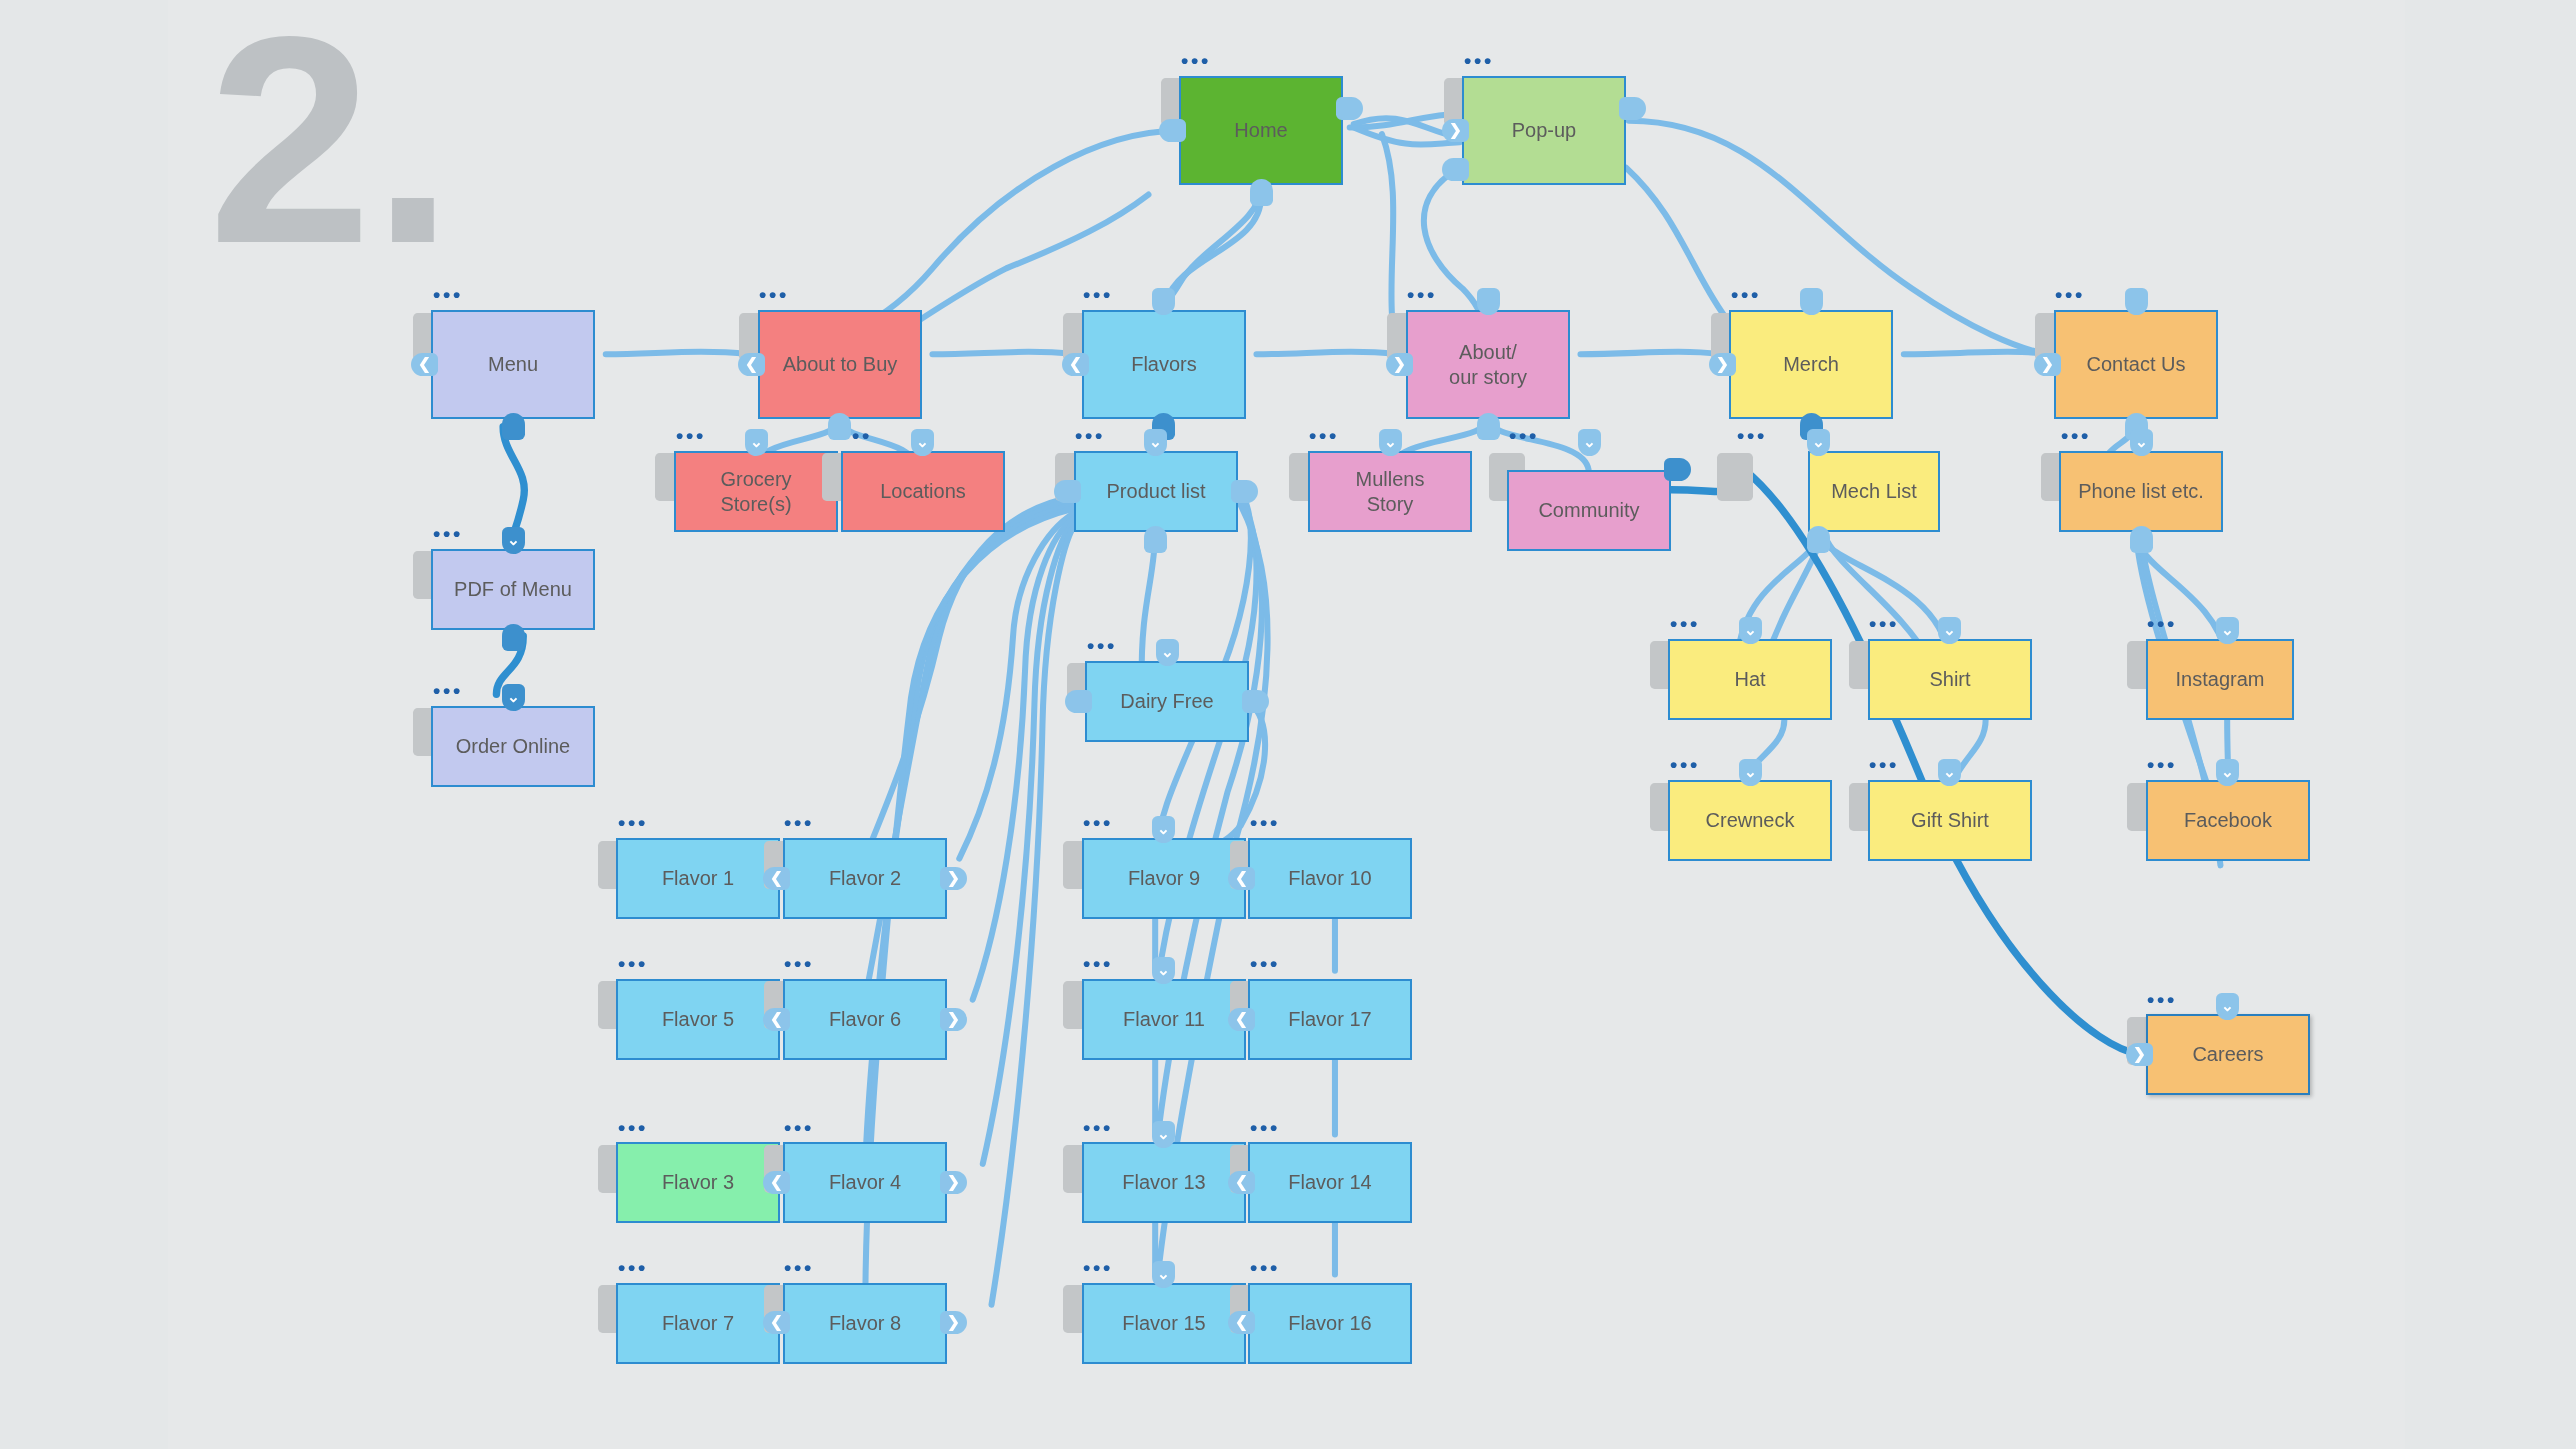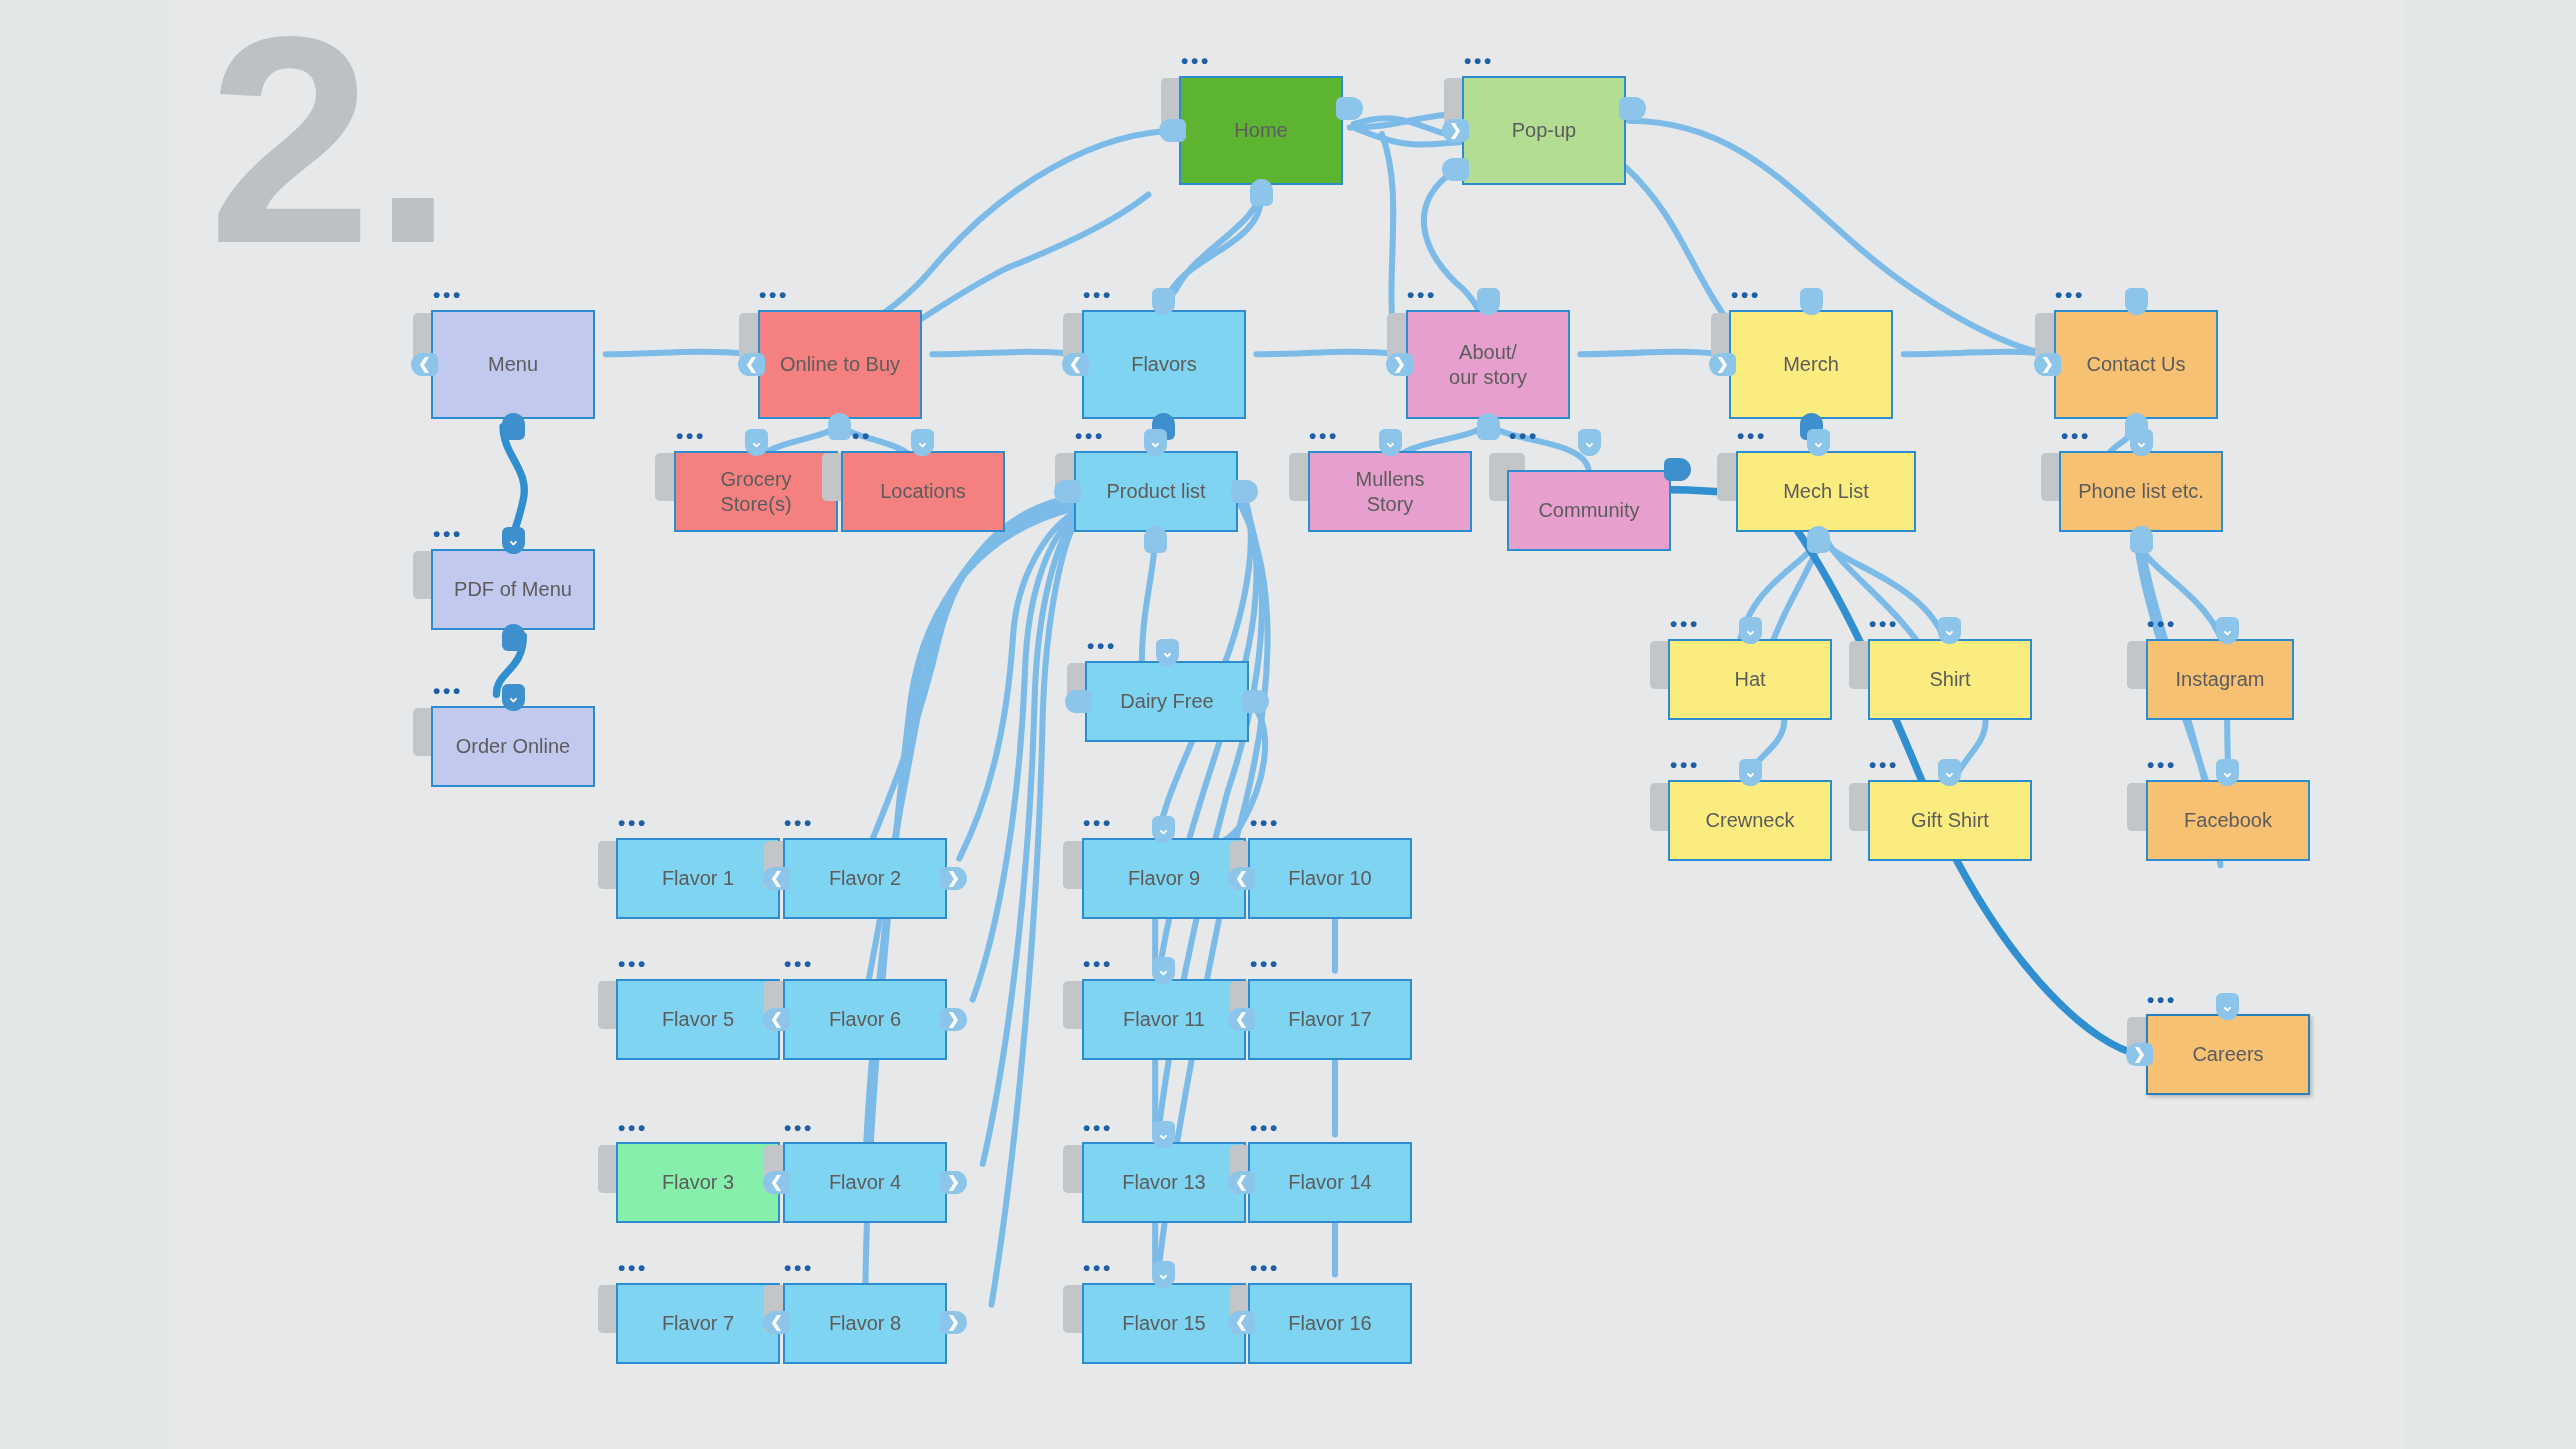--- a/index.html
+++ b/index.html
@@ -151,21 +151,21 @@
         <span style="white-space: pre-line; pointer-events: none;">Pop-up</span>
       </div>
       <div class="tab" style="left: 413px; top: 313px; width: 36px; height: 48px;"></div>
       <div class="dots" style="left: 433px; top: 295px;">•••</div>
       <div class="node" style="left: 431px; top: 310px; width: 164px; height: 109px; background: rgb(194, 201, 239);">
         <span style="white-space: pre-line; pointer-events: none;">Menu</span>
       </div>
       <div class="tab" style="left: 739px; top: 313px; width: 36px; height: 48px;"></div>
       <div class="dots" style="left: 759px; top: 295px;">•••</div>
       <div class="node" style="left: 758px; top: 310px; width: 164px; height: 109px; background: rgb(244, 128, 128);">
-        <span style="white-space: pre-line; pointer-events: none;">Online to Buy</span>
+        <span style="white-space: pre-line; pointer-events: none;">About to Buy</span>
       </div>
       <div class="tab" style="left: 1063px; top: 313px; width: 36px; height: 48px;"></div>
       <div class="dots" style="left: 1083px; top: 295px;">•••</div>
       <div class="node" style="left: 1082px; top: 310px; width: 164px; height: 109px; background: rgb(127, 212, 242);">
         <span style="white-space: pre-line; pointer-events: none;">Flavors</span>
       </div>
       <div class="tab" style="left: 1387px; top: 313px; width: 36px; height: 48px;"></div>
       <div class="dots" style="left: 1407px; top: 295px;">•••</div>
       <div class="node" style="left: 1406px; top: 310px; width: 164px; height: 109px; background: rgb(231, 159, 205);">
         <span style="white-space: pre-line; pointer-events: none;">About/
@@ -203,21 +203,21 @@
         <span style="white-space: pre-line; pointer-events: none;">Mullens
 Story</span>
       </div>
       <div class="tab" style="left: 1489px; top: 453px; width: 36px; height: 48px;"></div>
       <div class="dots" style="left: 1509px; top: 436px;">•••</div>
       <div class="node" style="left: 1507px; top: 470px; width: 164px; height: 81px; background: rgb(231, 159, 205);">
         <span style="white-space: pre-line; pointer-events: none;">Community</span>
       </div>
       <div class="tab" style="left: 1717px; top: 453px; width: 36px; height: 48px;"></div>
       <div class="dots" style="left: 1737px; top: 436px;">•••</div>
-      <div class="node" style="left: 1736px; top: 451px; width: 180px; height: 81px; background: rgb(250, 236, 126);">
+      <div class="node" style="left: 1808px; top: 451px; width: 132px; height: 81px; background: rgb(250, 236, 126);">
         <span style="white-space: pre-line; pointer-events: none;">Mech List</span>
       </div>
       <div class="tab" style="left: 2041px; top: 453px; width: 36px; height: 48px;"></div>
       <div class="dots" style="left: 2061px; top: 436px;">•••</div>
       <div class="node" style="left: 2059px; top: 451px; width: 164px; height: 81px; background: rgb(247, 193, 115);">
         <span style="white-space: pre-line; pointer-events: none;">Phone list etc.</span>
       </div>
       <div class="tab" style="left: 413px; top: 551px; width: 36px; height: 48px;"></div>
       <div class="dots" style="left: 433px; top: 534px;">•••</div>
       <div class="node" style="left: 431px; top: 549px; width: 164px; height: 81px; background: rgb(194, 201, 239);">

